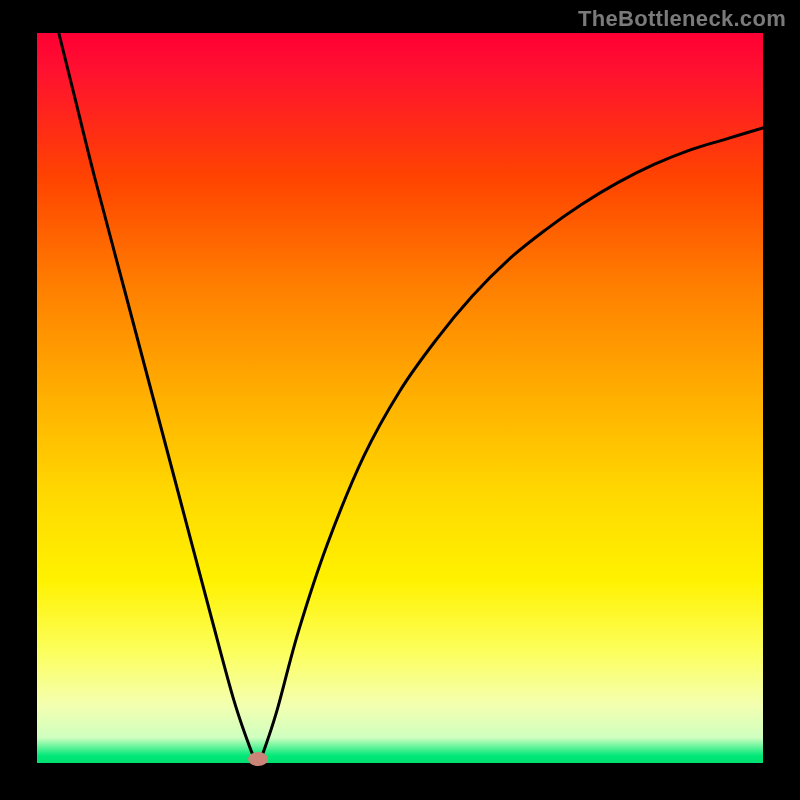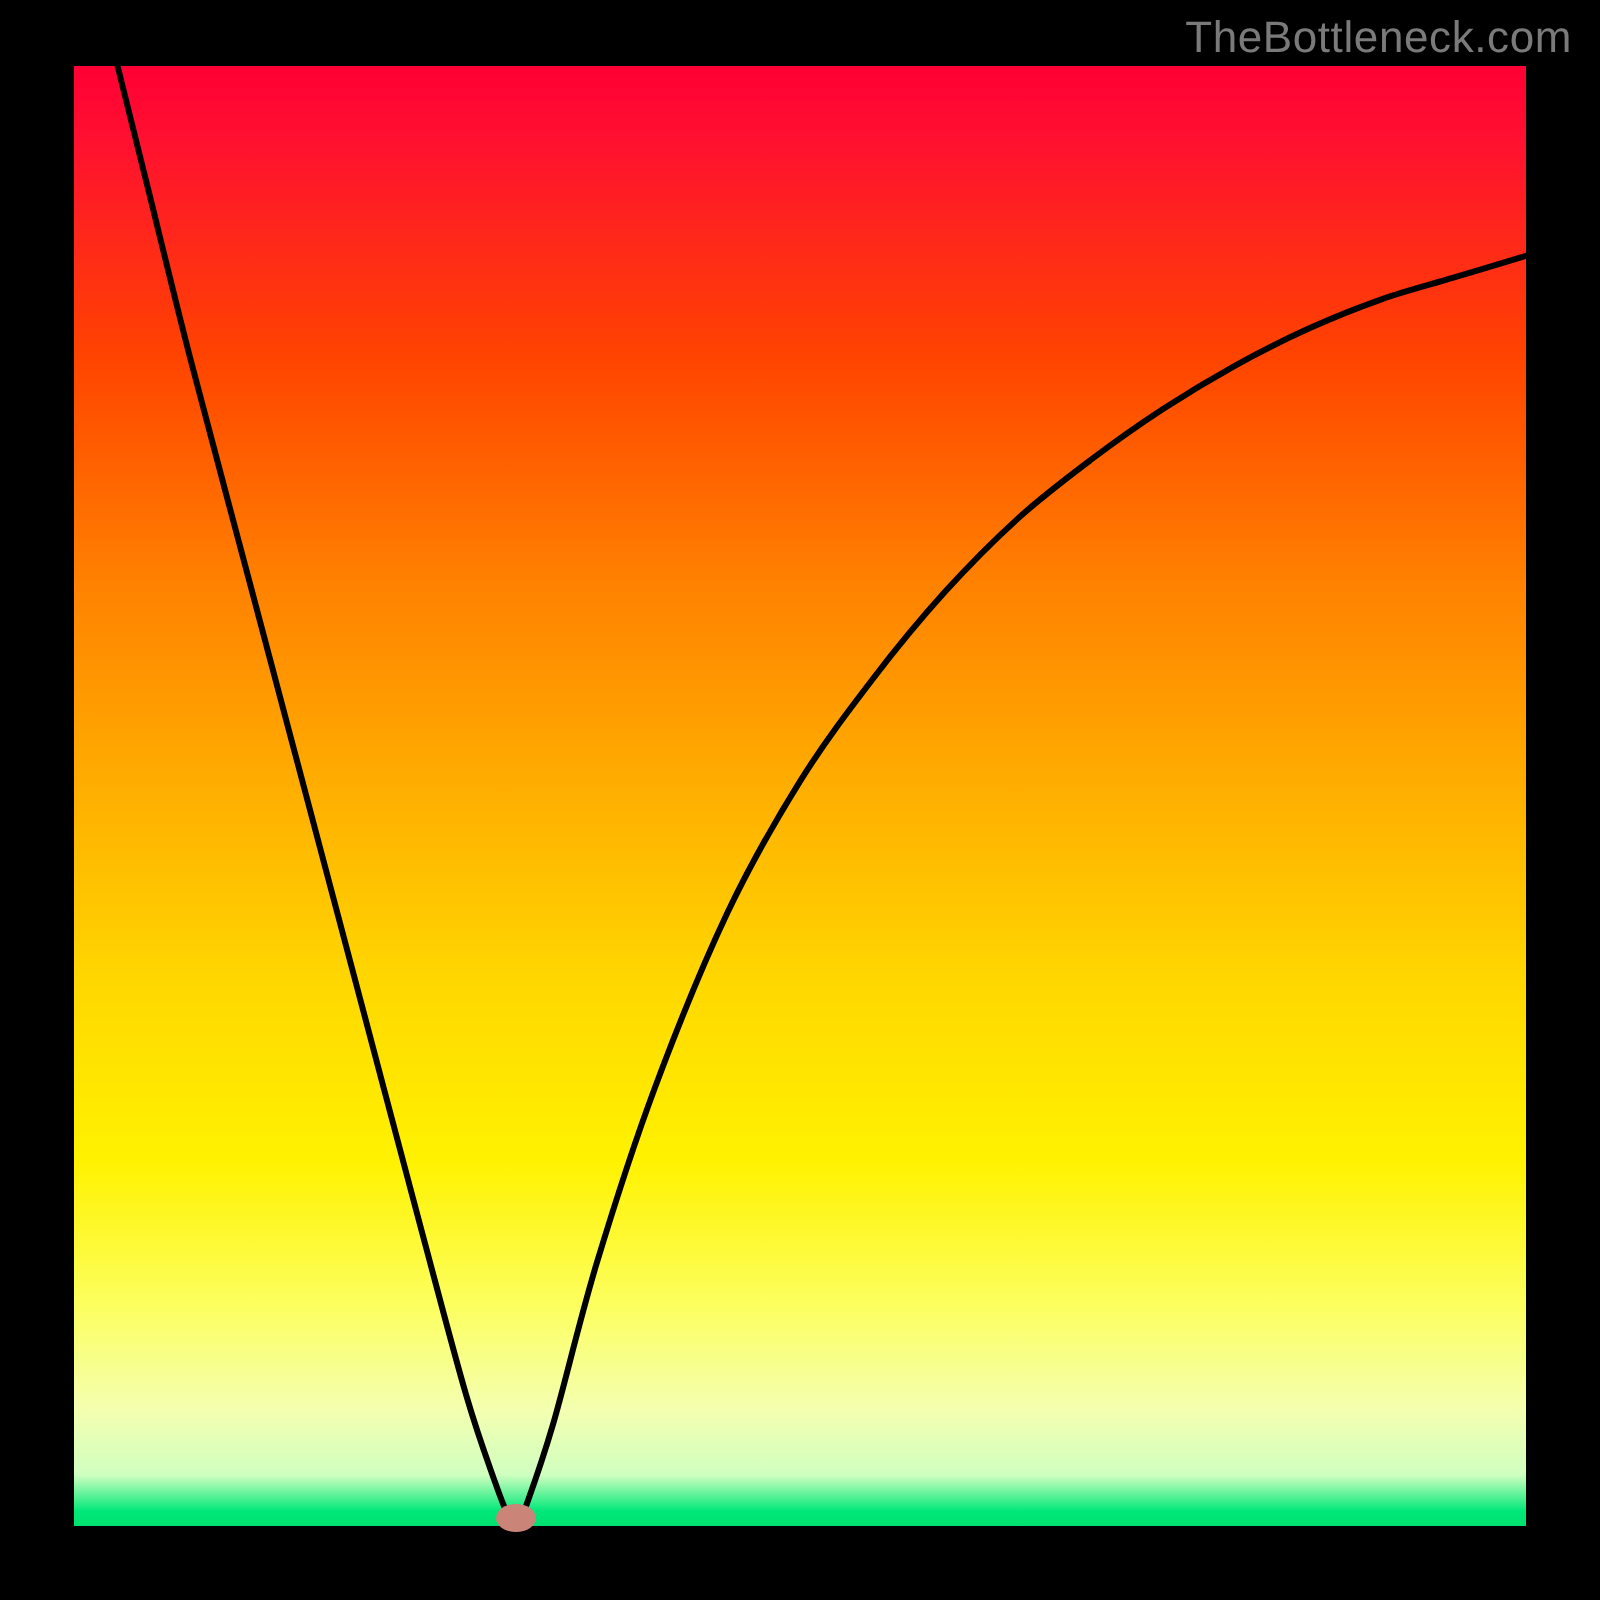--- a/index.html
+++ b/index.html
@@ -1,17 +1,17 @@
 <!DOCTYPE html>
 <html><head>
 <meta charset="utf-8">
 <style>
   * { margin: 0; padding: 0; box-sizing: border-box; }
   body { width: 800px; height: 800px; background: #000; font-family: Arial, sans-serif; position: relative; }
-  .watermark { position: absolute; top: 6px; right: 14px; color: #7a7a7a; font-size: 22px; font-weight: 400; z-index: 10; letter-spacing: 0.3px; }
+  .watermark { position: absolute; top: 6px; right: 14px; color: #7a7a7a; font-size: 22px; font-weight: 700; z-index: 10; letter-spacing: 0.3px; }
   .plot-area { position: absolute; left: 37px; top: 33px; width: 726px; height: 730px; background: linear-gradient(to bottom, #ff0034 0%, #ff1030 5%, #ff4400 20%, #ff8000 35%, #ffb000 50%, #ffd800 63%, #fff200 75%, #fcff60 85%, #f4ffb0 92%, #d0ffc0 96.5%, #00e878 99%, #00e070 100%); }
   .curve-svg { position: absolute; left: 0; top: 0; width: 100%; height: 100%; }
   .marker { position: absolute; width: 20px; height: 14px; background: #cb8578; border-radius: 50%; transform: translate(-50%, -50%); }
 </style>
 </head>
 <body>
 
 <div class="watermark">TheBottleneck.com</div>
 
 <div class="plot-area">

